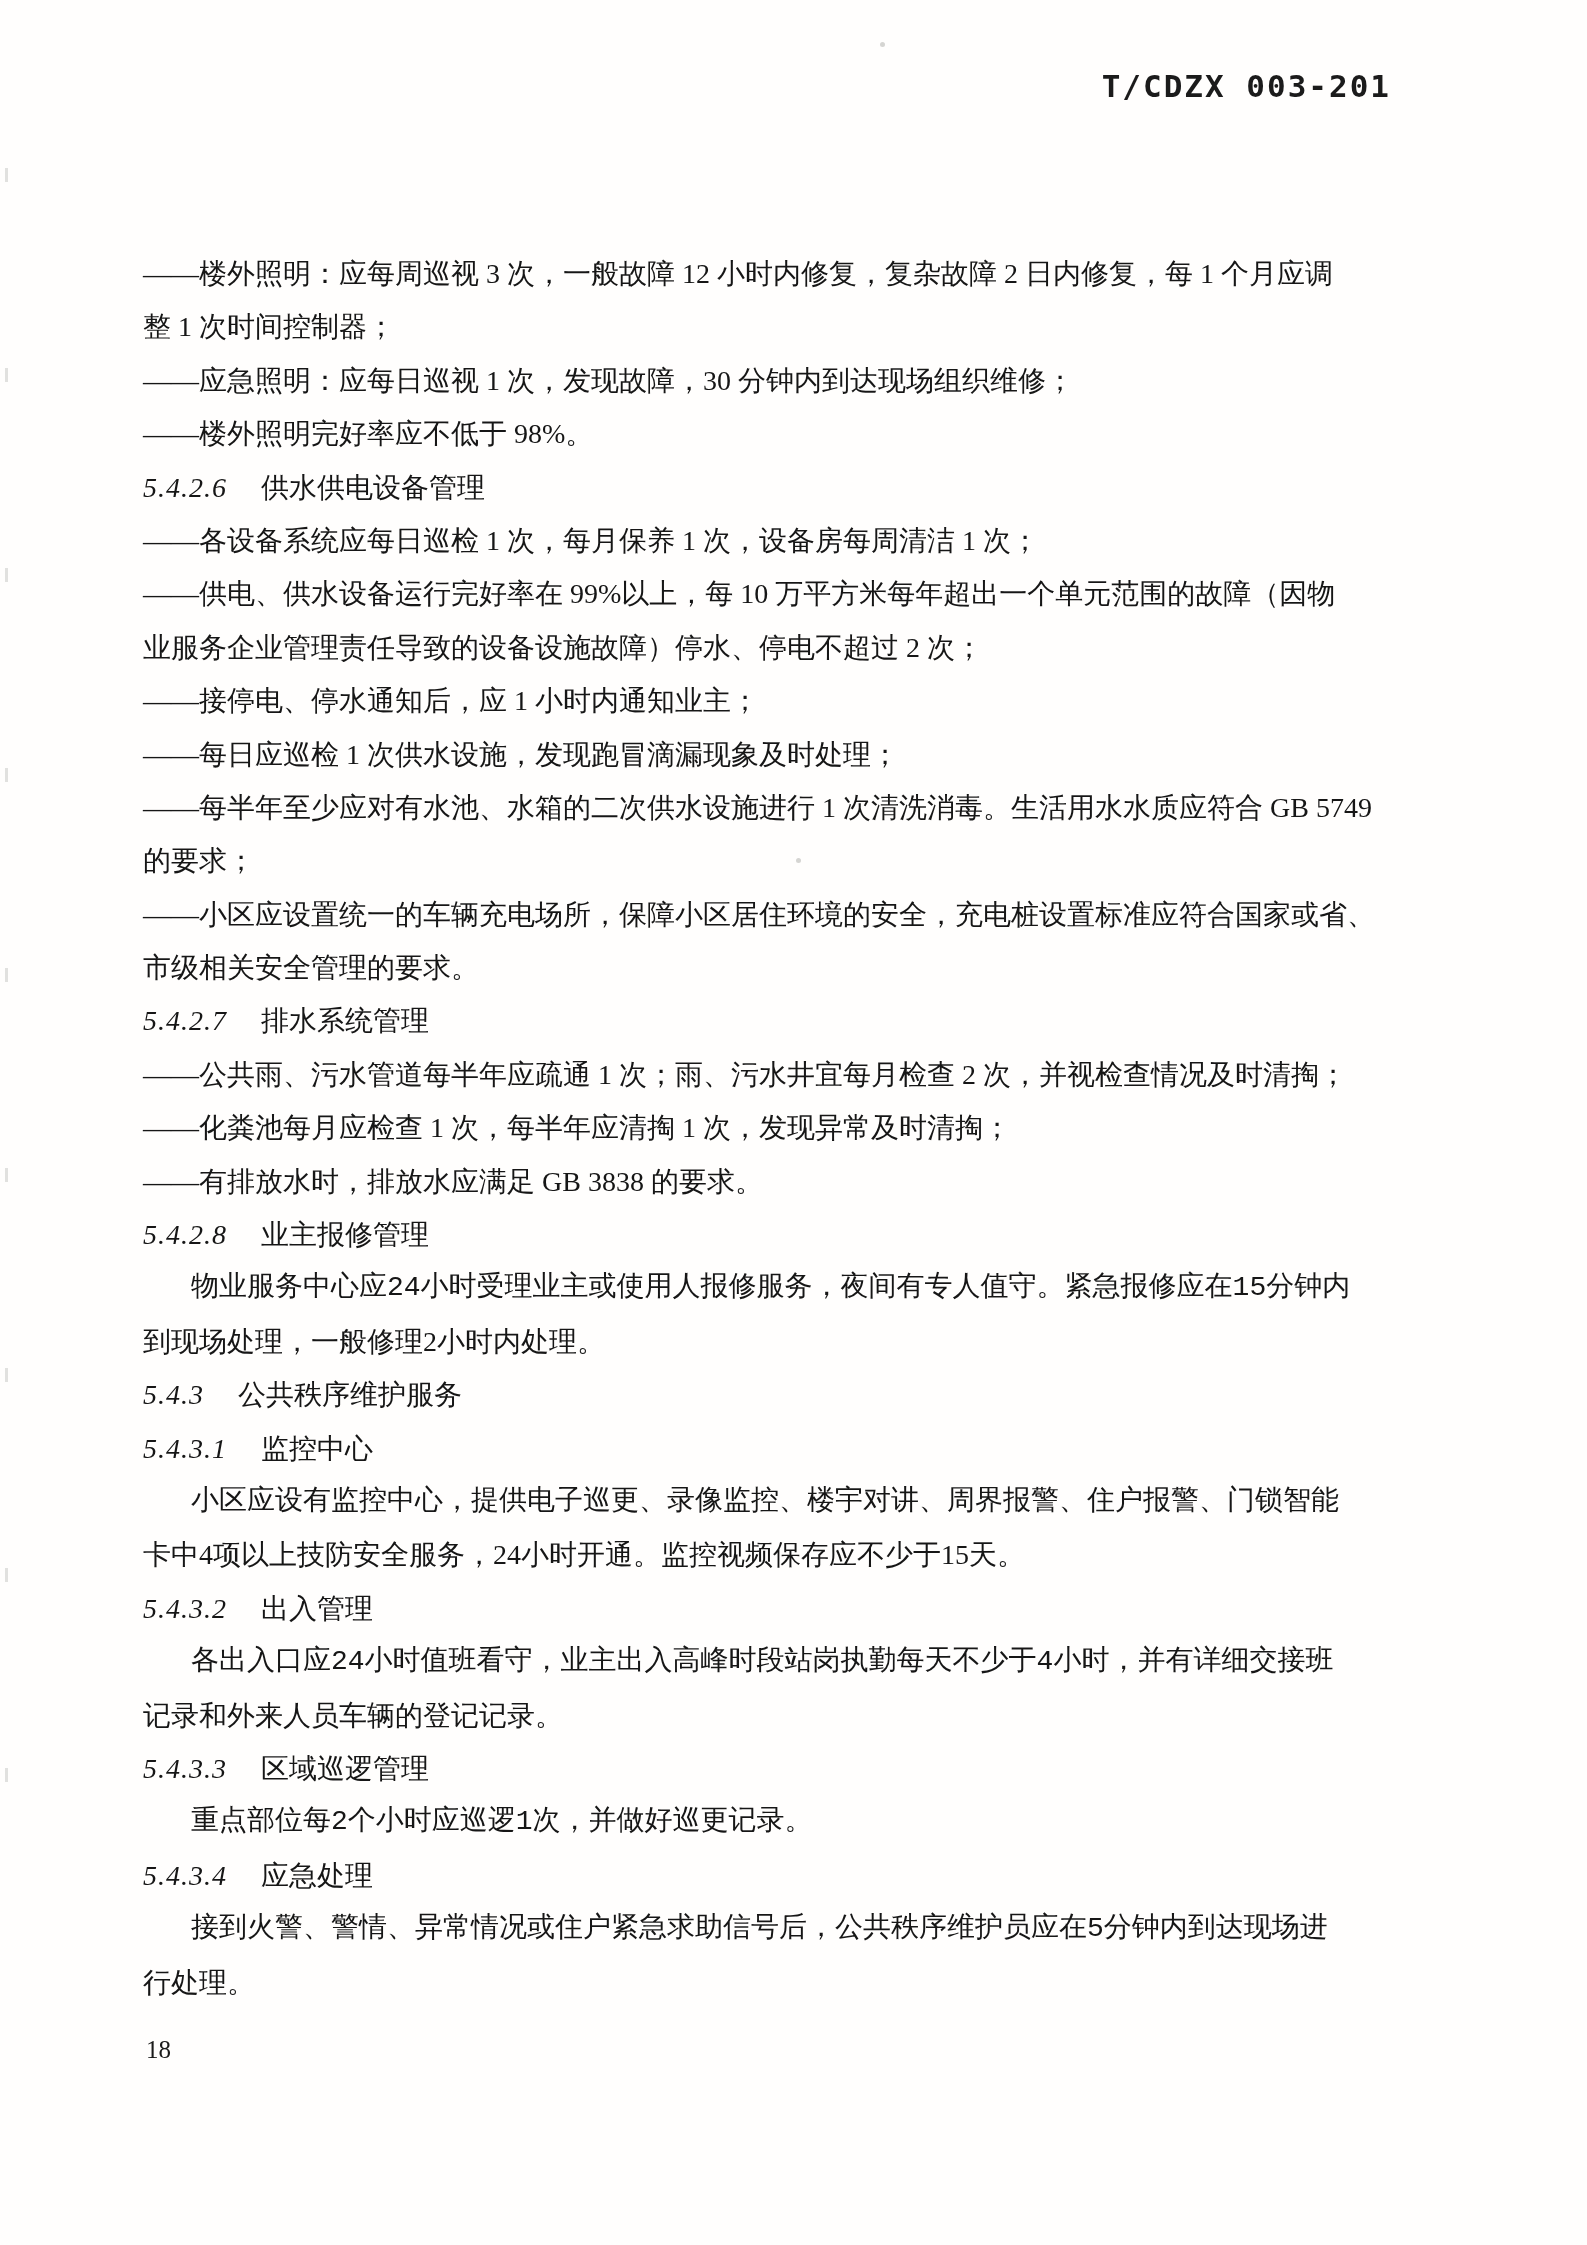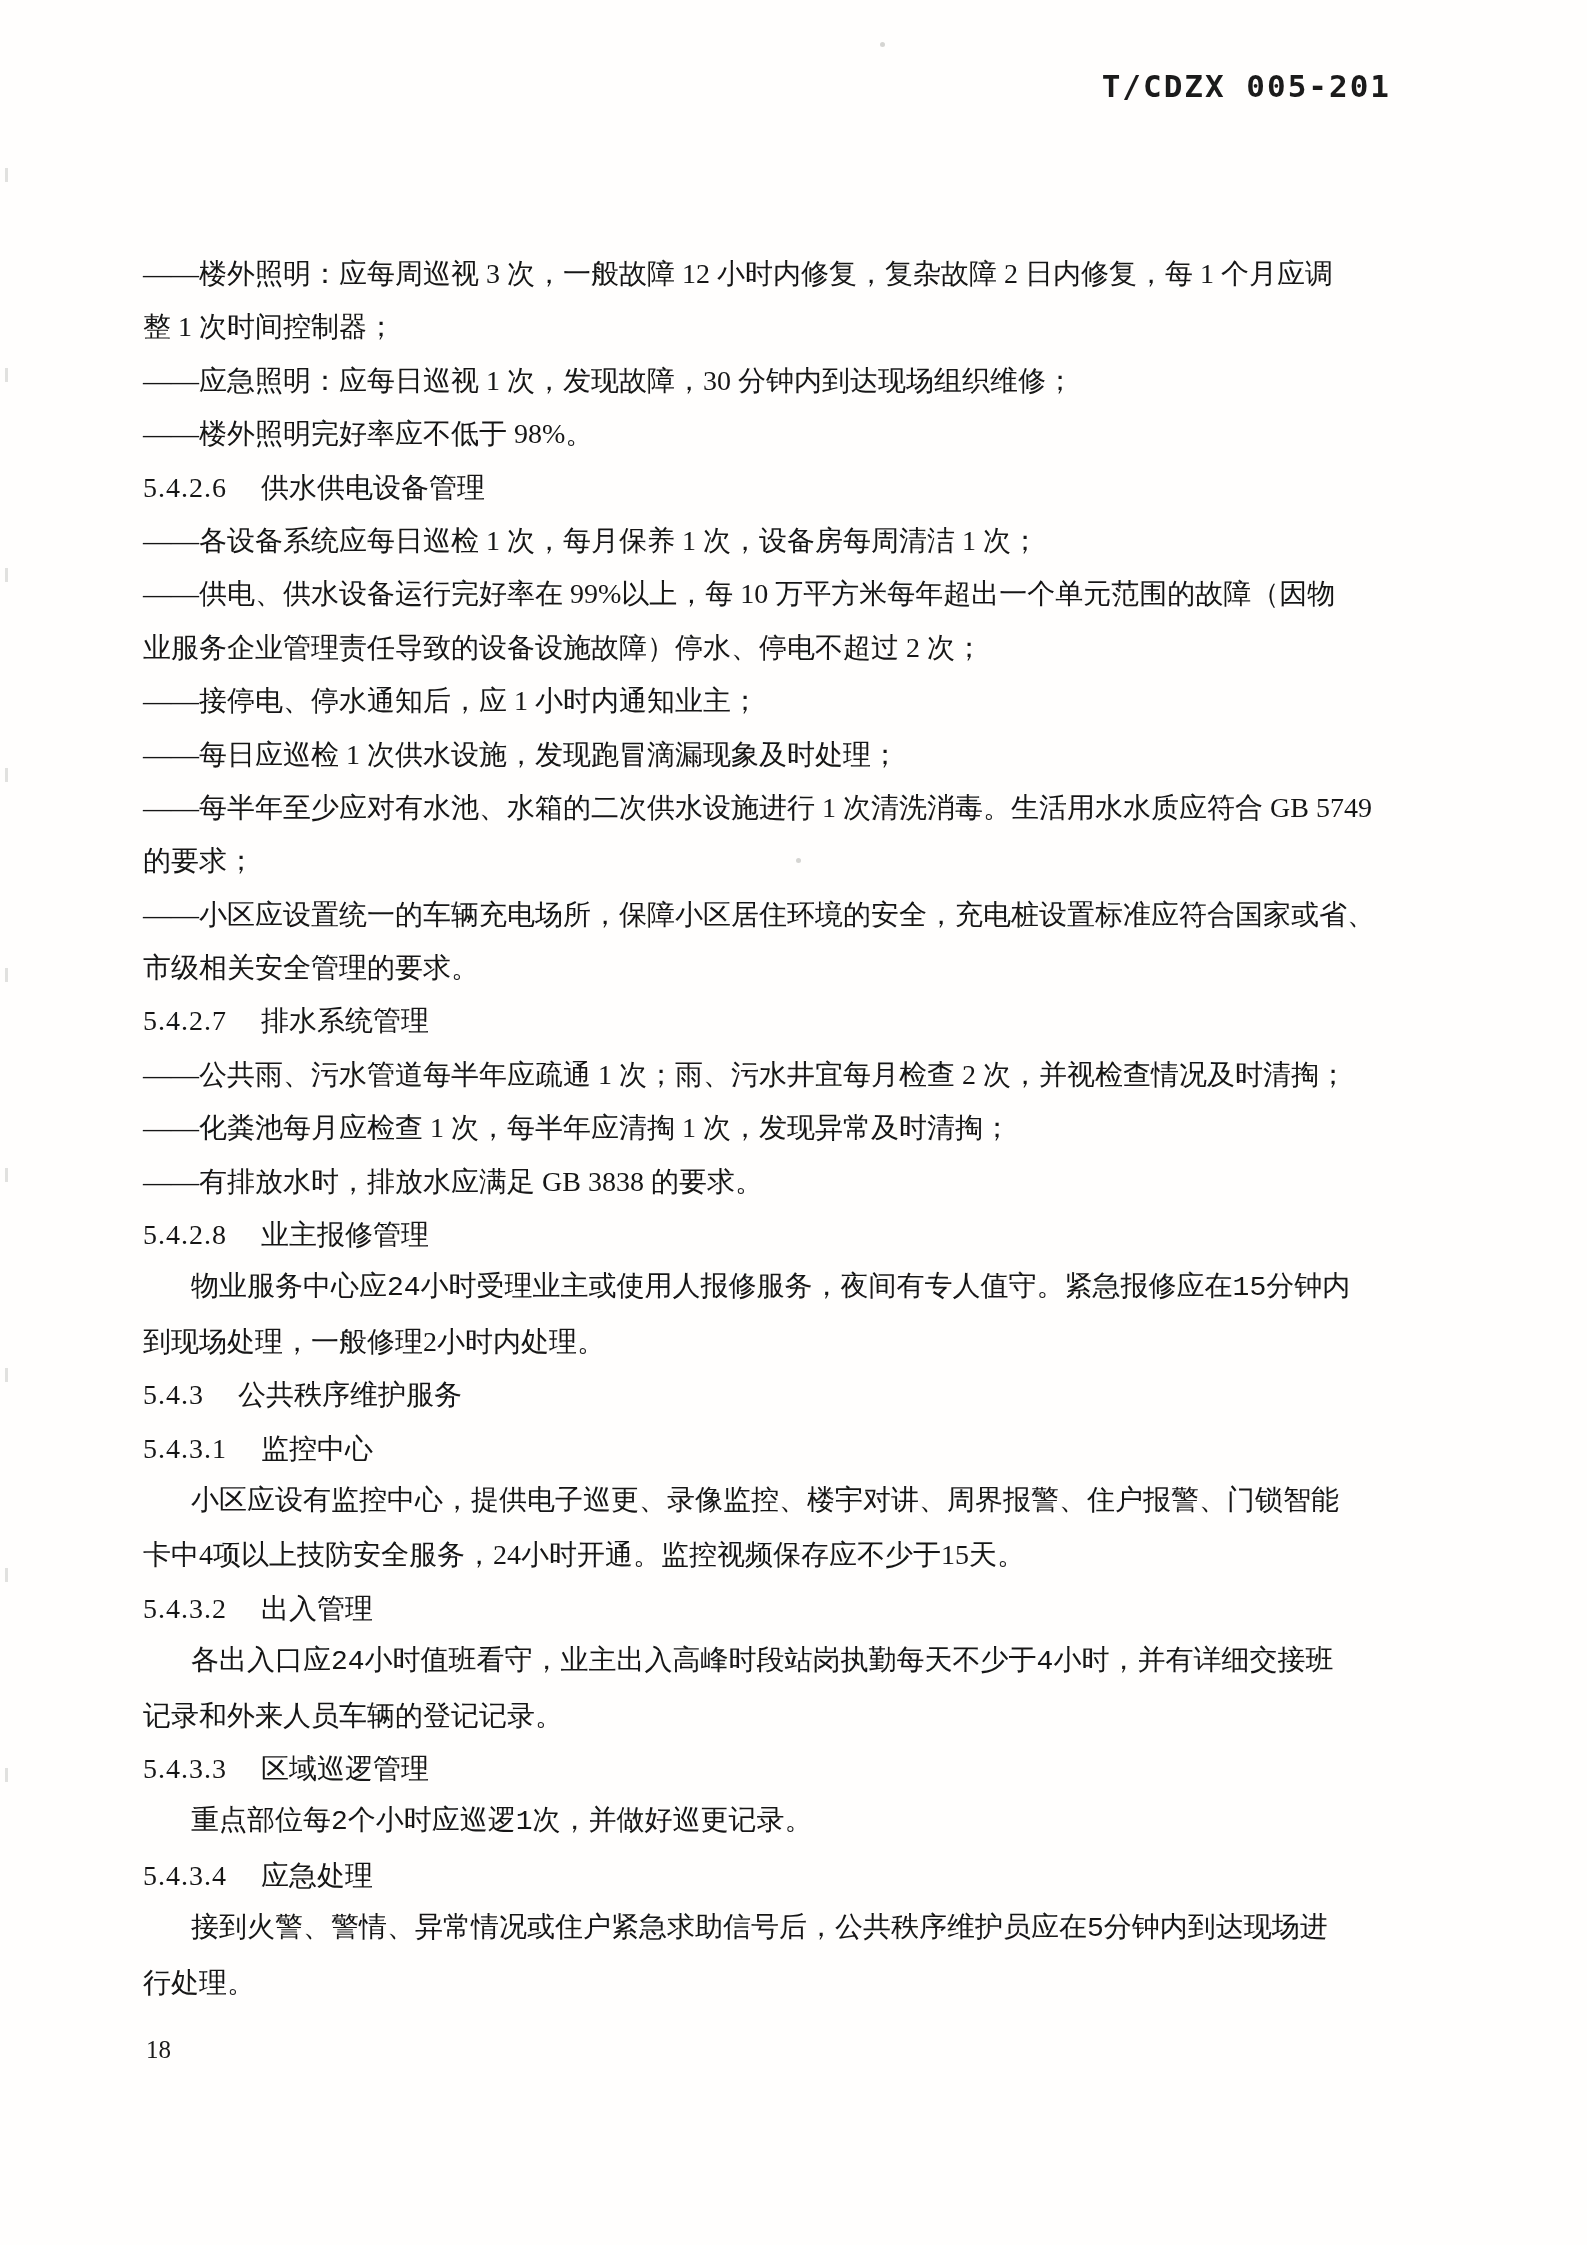--- a/index.html
+++ b/index.html
@@ -27,21 +27,21 @@
   .content {
     position: absolute;
     left: 143px; top: 247px; right: 90px;
     font-size: 28px;
     line-height: 53.4px;
     white-space: pre;
     color: #161616;
   }
   .line { height: 53.4px; white-space: pre; }
   .line.indent { padding-left: 48px; font-family: Liberation Mono, monospace; }
-  .line.heading .num { letter-spacing: 1px; }
+  .line.heading .num { letter-spacing: 1px; font-style: italic; }
   .line.heading .title { margin-left: 34px; }
   .page-number {
     position: absolute;
     left: 146px; top: 2036px;
     font-size: 25px;
     color: #1b1b1b;
   }
   
   .edge-mark {
     position: absolute;
@@ -56,21 +56,21 @@
     border-radius: 50%;
     background: #b9b9b5;
     opacity: 0.6;
   }
 </style>
 </head>
 <body>
 
 <div class="page">
 
-  <div class="header-code">T/CDZX 005-201</div>
+  <div class="header-code">T/CDZX 003-201</div>
 
   <div class="content" id="content"><div class="line dash">——楼外照明：应每周巡视 3 次，一般故障 12 小时内修复，复杂故障 2 日内修复，每 1 个月应调</div><div class="line cont">整 1 次时间控制器；</div><div class="line dash">——应急照明：应每日巡视 1 次，发现故障，30 分钟内到达现场组织维修；</div><div class="line dash">——楼外照明完好率应不低于 98%。</div><div class="line heading"><span class="num">5.4.2.6</span><span class="title">供水供电设备管理</span></div><div class="line dash">——各设备系统应每日巡检 1 次，每月保养 1 次，设备房每周清洁 1 次；</div><div class="line dash">——供电、供水设备运行完好率在 99%以上，每 10 万平方米每年超出一个单元范围的故障（因物</div><div class="line cont">业服务企业管理责任导致的设备设施故障）停水、停电不超过 2 次；</div><div class="line dash">——接停电、停水通知后，应 1 小时内通知业主；</div><div class="line dash">——每日应巡检 1 次供水设施，发现跑冒滴漏现象及时处理；</div><div class="line dash">——每半年至少应对有水池、水箱的二次供水设施进行 1 次清洗消毒。生活用水水质应符合 GB 5749</div><div class="line cont">的要求；</div><div class="line dash">——小区应设置统一的车辆充电场所，保障小区居住环境的安全，充电桩设置标准应符合国家或省、</div><div class="line cont">市级相关安全管理的要求。</div><div class="line heading"><span class="num">5.4.2.7</span><span class="title">排水系统管理</span></div><div class="line dash">——公共雨、污水管道每半年应疏通 1 次；雨、污水井宜每月检查 2 次，并视检查情况及时清掏；</div><div class="line dash">——化粪池每月应检查 1 次，每半年应清掏 1 次，发现异常及时清掏；</div><div class="line dash">——有排放水时，排放水应满足 GB 3838 的要求。</div><div class="line heading"><span class="num">5.4.2.8</span><span class="title">业主报修管理</span></div><div class="line indent">物业服务中心应24小时受理业主或使用人报修服务，夜间有专人值守。紧急报修应在15分钟内</div><div class="line cont">到现场处理，一般修理2小时内处理。</div><div class="line heading"><span class="num">5.4.3</span><span class="title">公共秩序维护服务</span></div><div class="line heading"><span class="num">5.4.3.1</span><span class="title">监控中心</span></div><div class="line indent">小区应设有监控中心，提供电子巡更、录像监控、楼宇对讲、周界报警、住户报警、门锁智能</div><div class="line cont">卡中4项以上技防安全服务，24小时开通。监控视频保存应不少于15天。</div><div class="line heading"><span class="num">5.4.3.2</span><span class="title">出入管理</span></div><div class="line indent">各出入口应24小时值班看守，业主出入高峰时段站岗执勤每天不少于4小时，并有详细交接班</div><div class="line cont">记录和外来人员车辆的登记记录。</div><div class="line heading"><span class="num">5.4.3.3</span><span class="title">区域巡逻管理</span></div><div class="line indent">重点部位每2个小时应巡逻1次，并做好巡更记录。</div><div class="line heading"><span class="num">5.4.3.4</span><span class="title">应急处理</span></div><div class="line indent">接到火警、警情、异常情况或住户紧急求助信号后，公共秩序维护员应在5分钟内到达现场进</div><div class="line cont">行处理。</div></div>
 
   <div class="page-number">18</div>
 
   <div class="edge-mark" style="top:168px"></div>
   <div class="edge-mark" style="top:368px"></div>
   <div class="edge-mark" style="top:568px"></div>
   <div class="edge-mark" style="top:768px"></div>
   <div class="edge-mark" style="top:968px"></div>

